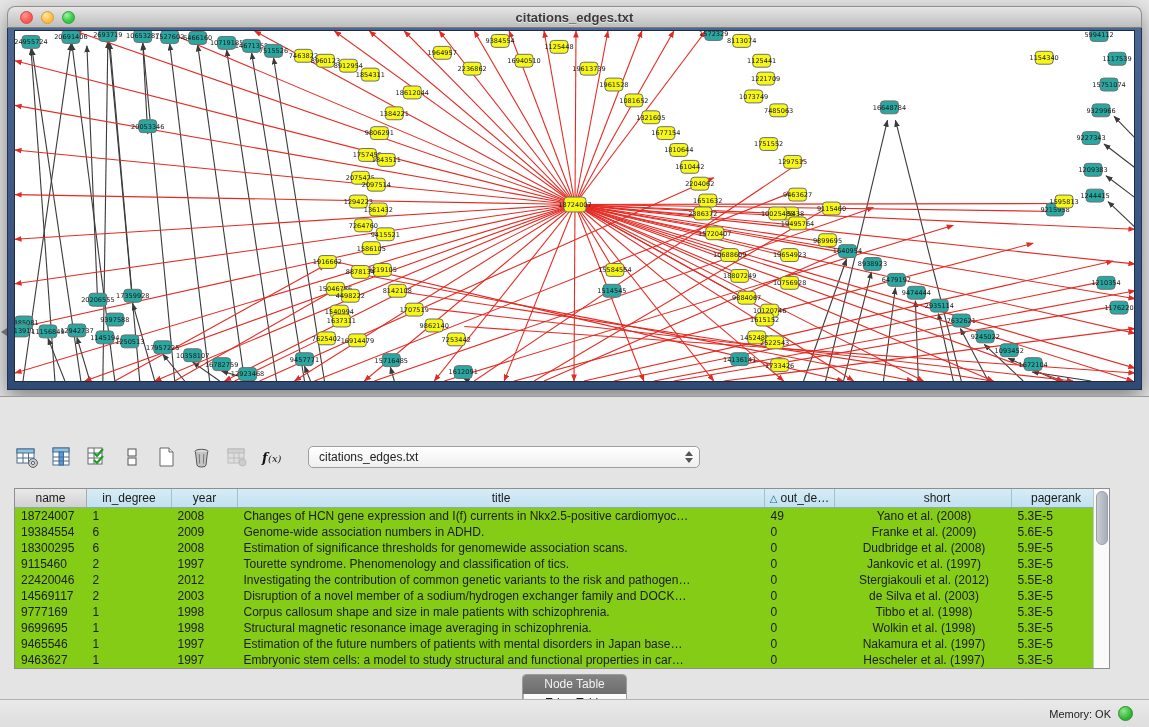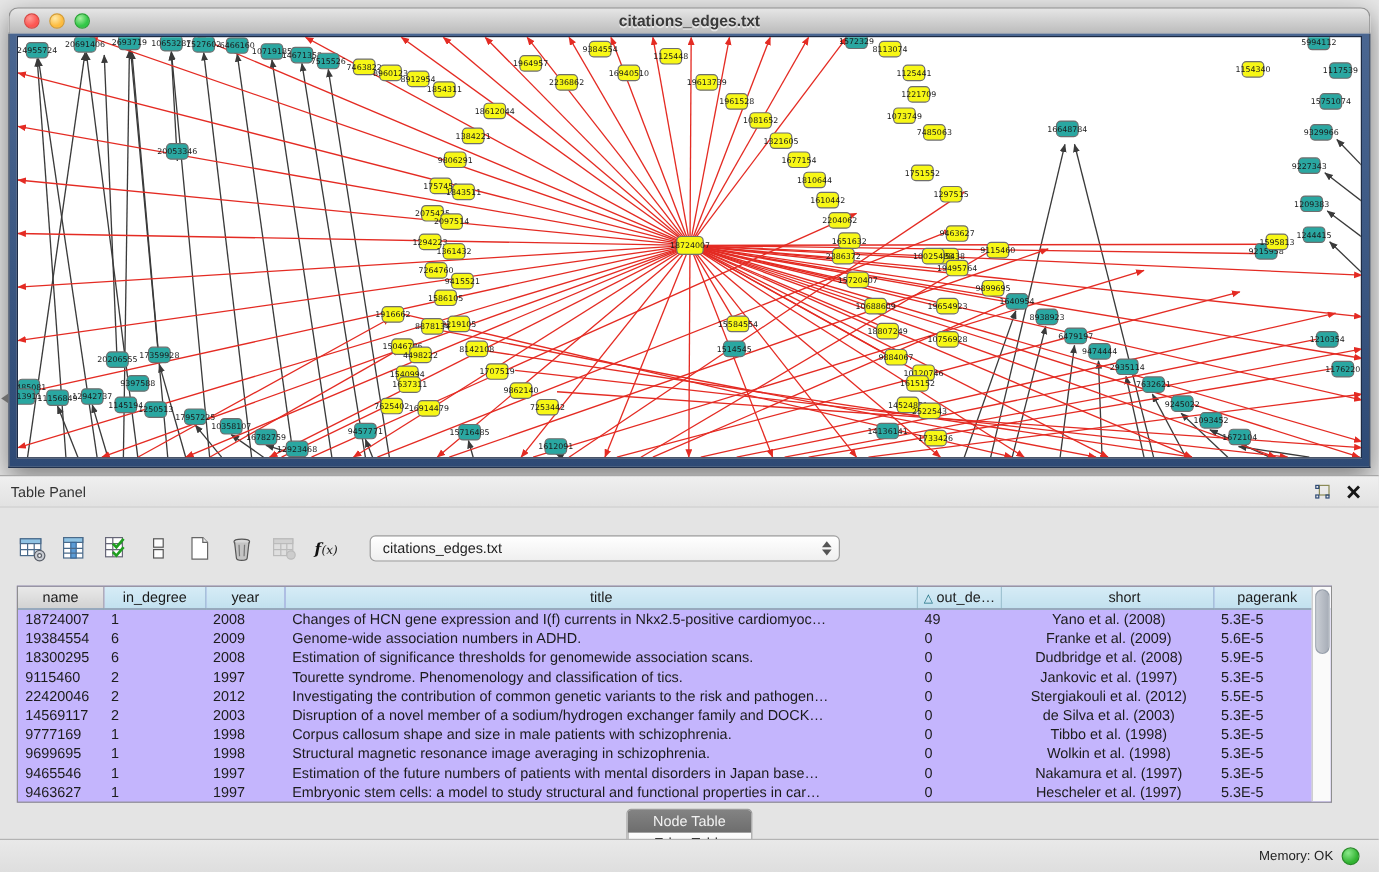--- a/index.html
+++ b/index.html
@@ -52,21 +52,21 @@
     display:flex;align-items:center;font-size:12px;color:#222;padding:0 6px 0 10px;
     box-shadow:inset 0 1px 0 #fff;cursor:pointer;}
   #network-select .val{flex:1;}
   .stepper{display:flex;flex-direction:column;gap:2px;}
   .stepper i{width:0;height:0;border-left:4px solid transparent;border-right:4px solid transparent;}
   .step-up{border-bottom:5px solid #555;}
   .step-down{border-top:5px solid #555;}
 
   
   #data-table{position:absolute;left:14px;top:91px;width:1096px;height:181px;
-    background:#c4b5fd;border:1px solid #8e8e8e;box-sizing:border-box;overflow:hidden;}
+    background:#84cc16;border:1px solid #8e8e8e;box-sizing:border-box;overflow:hidden;}
   table{border-collapse:collapse;table-layout:fixed;width:1078px;}
   th{height:18px;font-size:12px;font-weight:normal;color:#1a1a1a;text-align:center;
      background:linear-gradient(#d6ecf6,#c2e1ef);border-right:1px solid #9fc3d2;
      border-bottom:1px solid #8fa8b2;padding:0;white-space:nowrap;overflow:hidden;cursor:pointer;}
   th.col-plain{background:linear-gradient(#e9e9e9,#d2d2d2);border-right:1px solid #aaa;}
   th.col-filler{background:#fdfdfd;border-right:none;cursor:default;}
   .sort-tri{color:#1d6f80;font-size:10px;margin-right:3px;}
   td{height:16px;font-size:12px;color:#1c1c1c;padding:0 4px 0 6px;white-space:nowrap;
      overflow:hidden;text-overflow:ellipsis;}
   td.center{text-align:center;}
@@ -718,35 +718,20 @@
             <text x="561" y="177.4" text-anchor="middle" font-size="6.6" fill="#1a1a1a" font-family="&quot;DejaVu Sans&quot;,sans-serif">18724007</text>
           </g>
         </svg>
       </div>
   </div>
 </div>
 
 <div id="side-arrow"></div>
 
 <div id="table-panel">
-  <div id="panel-header">
-    <span id="panel-title">Table Panel</span>
-    <span id="panel-header-icons">
-      <svg class="ph-icon" viewBox="0 0 14 14">
-        <rect x="4.5" y="1.5" width="8" height="8" fill="none" stroke="#8a8a56" stroke-width="1"></rect>
-        <rect x="1.5" y="1.5" width="2.5" height="2.5" fill="none" stroke="#2e4a75" stroke-width="1"></rect>
-        <rect x="1.5" y="9.5" width="2.5" height="2.5" fill="none" stroke="#2e4a75" stroke-width="1"></rect>
-        <rect x="10" y="9.5" width="2.5" height="2.5" fill="none" stroke="#2e4a75" stroke-width="1"></rect>
-      </svg>
-      <svg class="ph-icon" viewBox="0 0 14 14">
-        <line x1="2.5" y1="2.5" x2="11.5" y2="11.5" stroke="#161616" stroke-width="2.4"></line>
-        <line x1="11.5" y1="2.5" x2="2.5" y2="11.5" stroke="#161616" stroke-width="2.4"></line>
-      </svg>
-    </span>
-  </div>
 
   <div id="toolbar">
 
     <span class="tb-icon">
         <svg viewBox="0 0 24 24">
           <rect x="2" y="4" width="17" height="14" fill="#fff" stroke="#4a6a8a"></rect>
           <rect x="2" y="4" width="17" height="4" fill="#8fc3e4" stroke="#4a6a8a"></rect>
           <line x1="8" y1="8" x2="8" y2="18" stroke="#4a6a8a"></line>
           <line x1="13.5" y1="8" x2="13.5" y2="18" stroke="#4a6a8a"></line>
           <line x1="2" y1="13" x2="19" y2="13" stroke="#4a6a8a"></line>
@@ -873,21 +858,21 @@
             <td>5.3E-5</td>
             <td></td>
           </tr>
           <tr>
             <td>22420046</td>
             <td>2</td>
             <td>2012</td>
             <td>Investigating the contribution of common genetic variants to the risk and pathogen…</td>
             <td>0</td>
             <td class="center">Stergiakouli et al. (2012)</td>
-            <td>5.5E-5</td>
+            <td>5.5E-8</td>
             <td></td>
           </tr>
           <tr>
             <td>14569117</td>
             <td>2</td>
             <td>2003</td>
             <td>Disruption of a novel member of a sodium/hydrogen exchanger family and DOCK…</td>
             <td>0</td>
             <td class="center">de Silva et al. (2003)</td>
             <td>5.3E-5</td>

